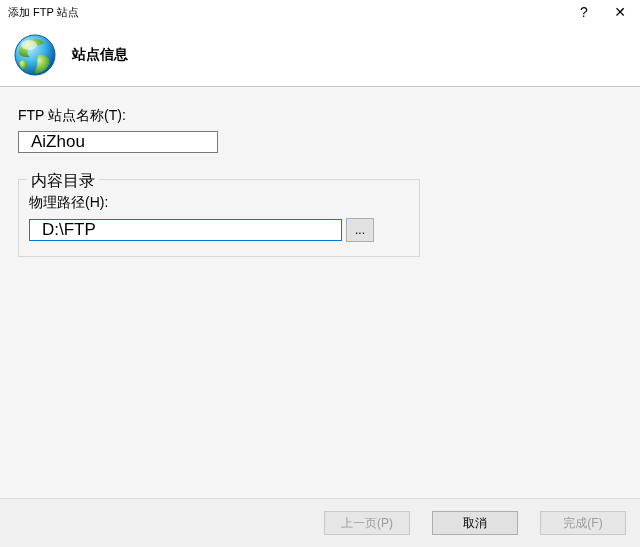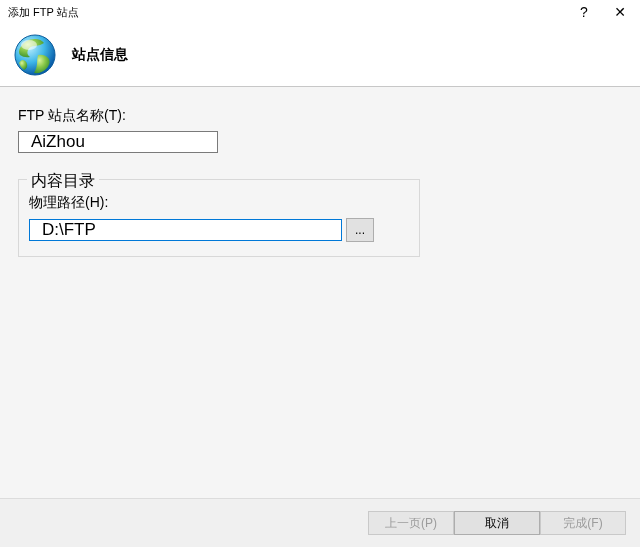--- a/index.html
+++ b/index.html
@@ -36,21 +36,21 @@
     .browse-btn {
       width: 28px; height: 24px; border: 1px solid #adadad; background: #e1e1e1;
       display: flex; align-items: center; justify-content: center; font-size: 12px;
     }
 
     
     .footer {
       position: absolute; bottom: 0; left: 0; right: 0; height: 49px;
       background: #f0f0f0; border-top: 1px solid #dcdcdc;
       display: flex; align-items: center; justify-content: flex-end;
-      padding: 0 14px; gap: 0;
+      padding: 0 14px; gap: 22px;
     }
     .btn {
       width: 86px; height: 24px; border: 1px solid #adadad; background: #e1e1e1;
       font-size: 12px; display: flex; align-items: center; justify-content: center;
     }
     .btn.disabled { color: #9c9c9c; border-color: #c9c9c9; background: #e6e6e6; }
   </style>
 </head>
 <body>
 

